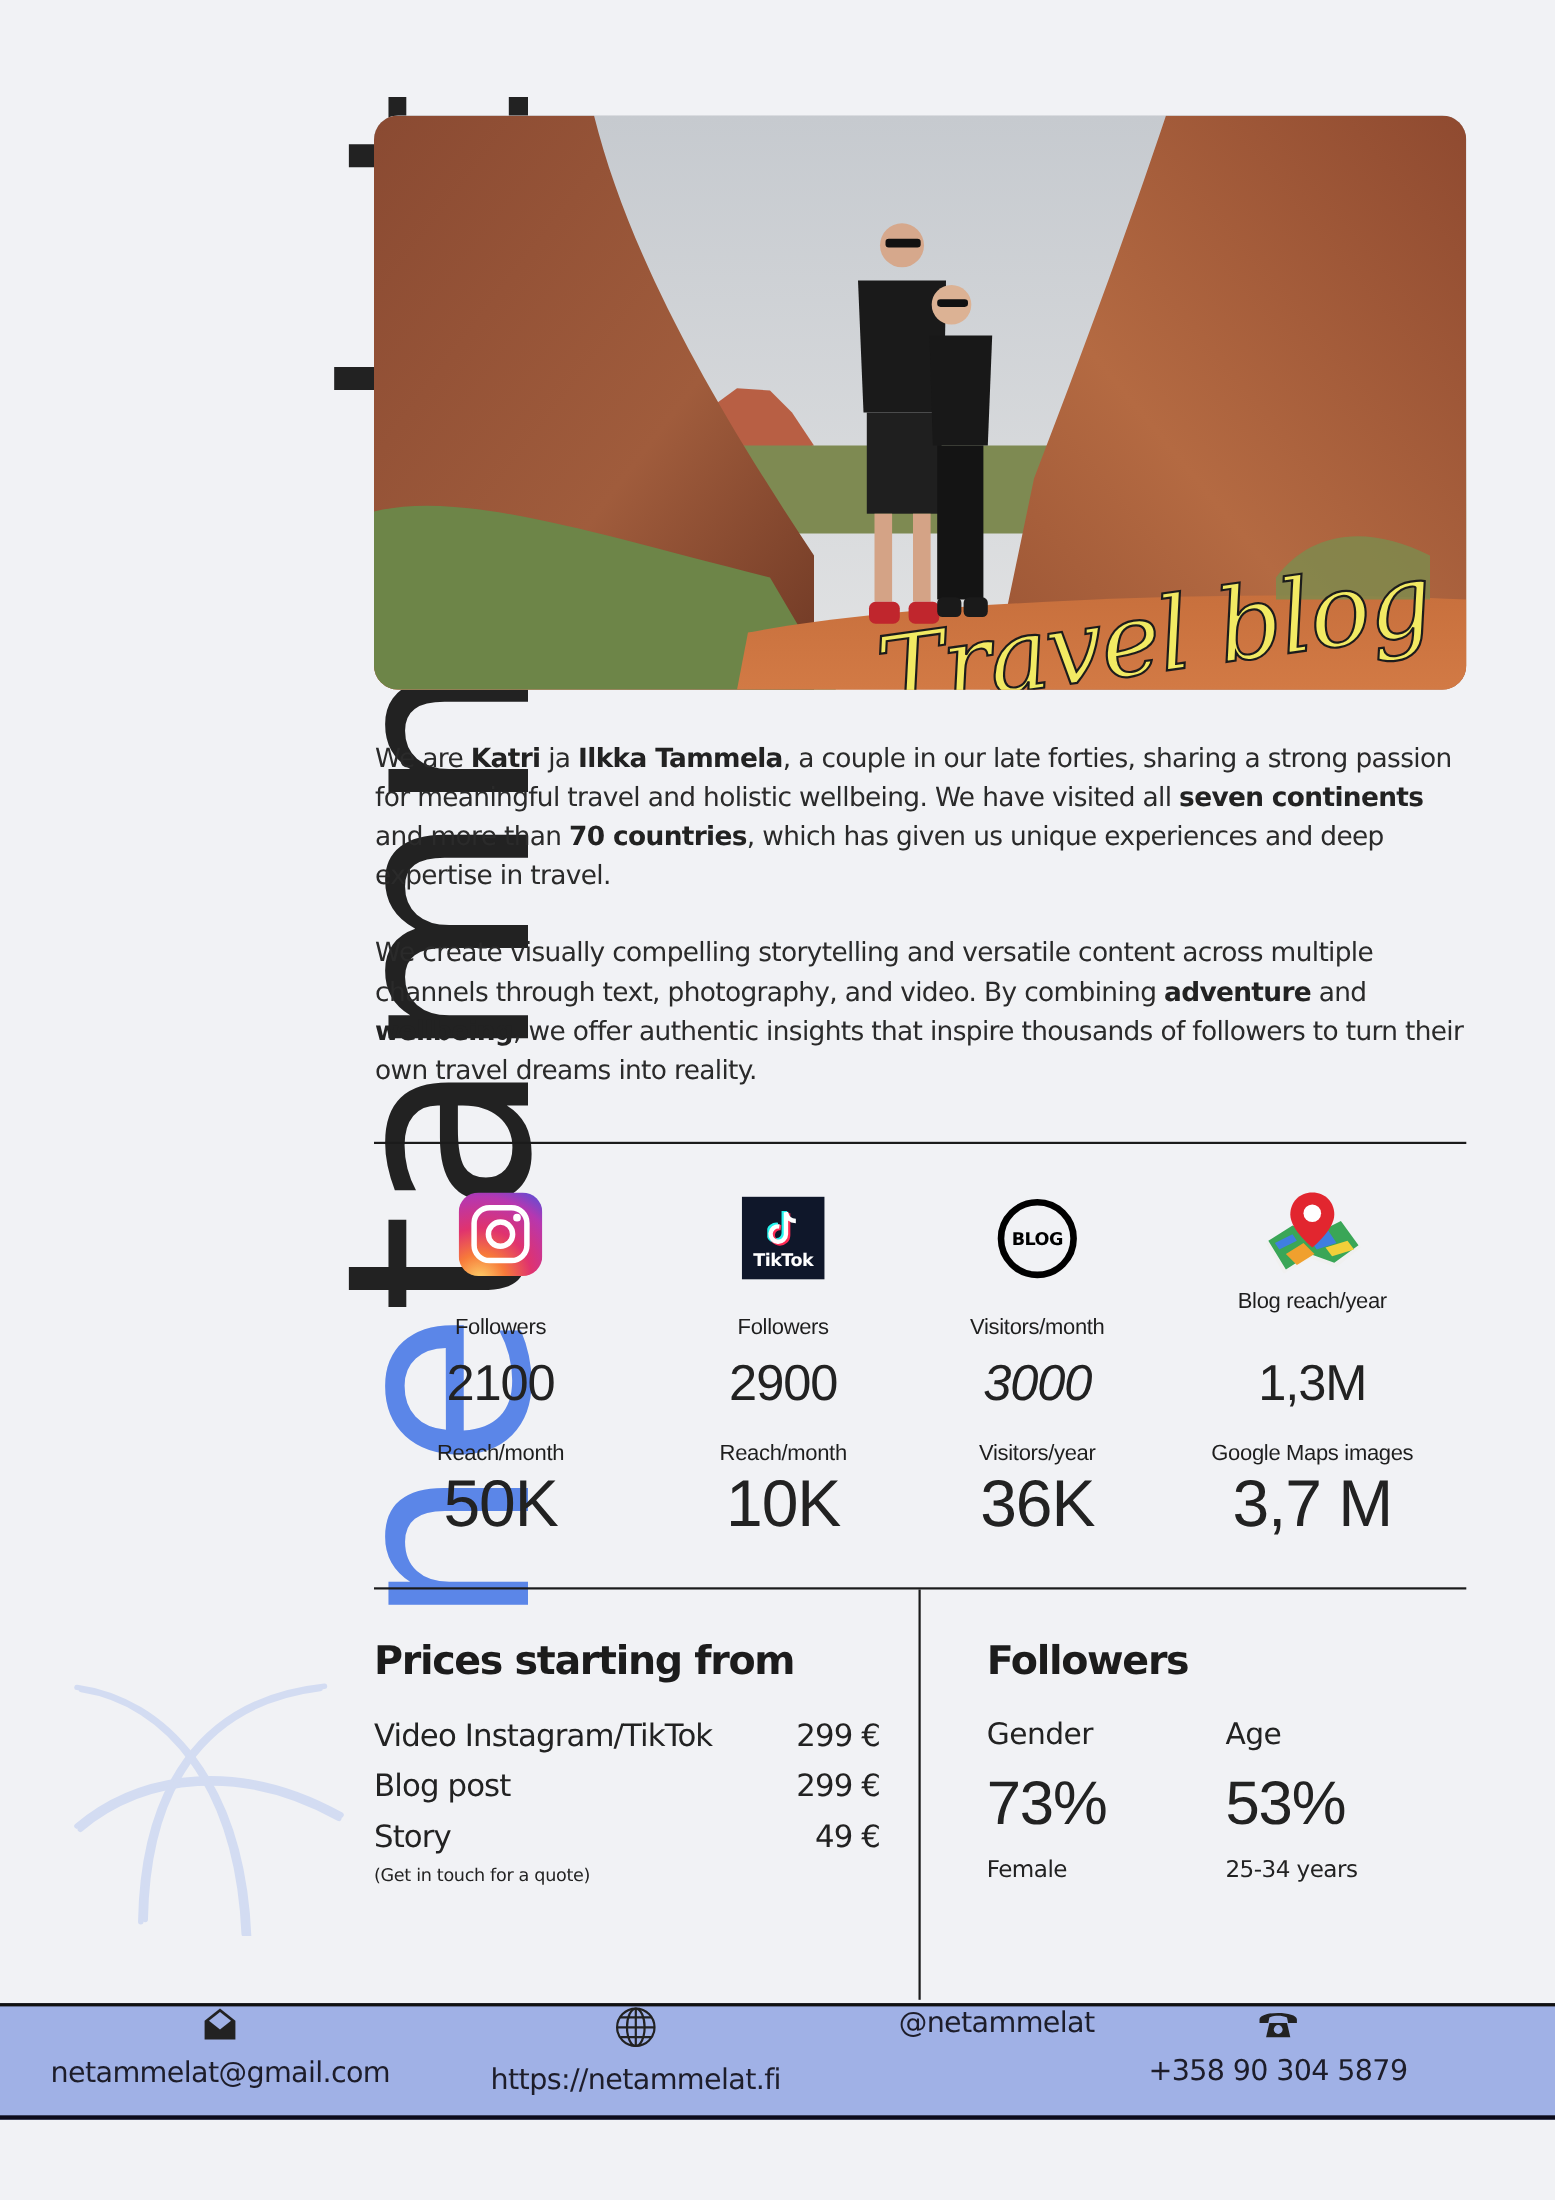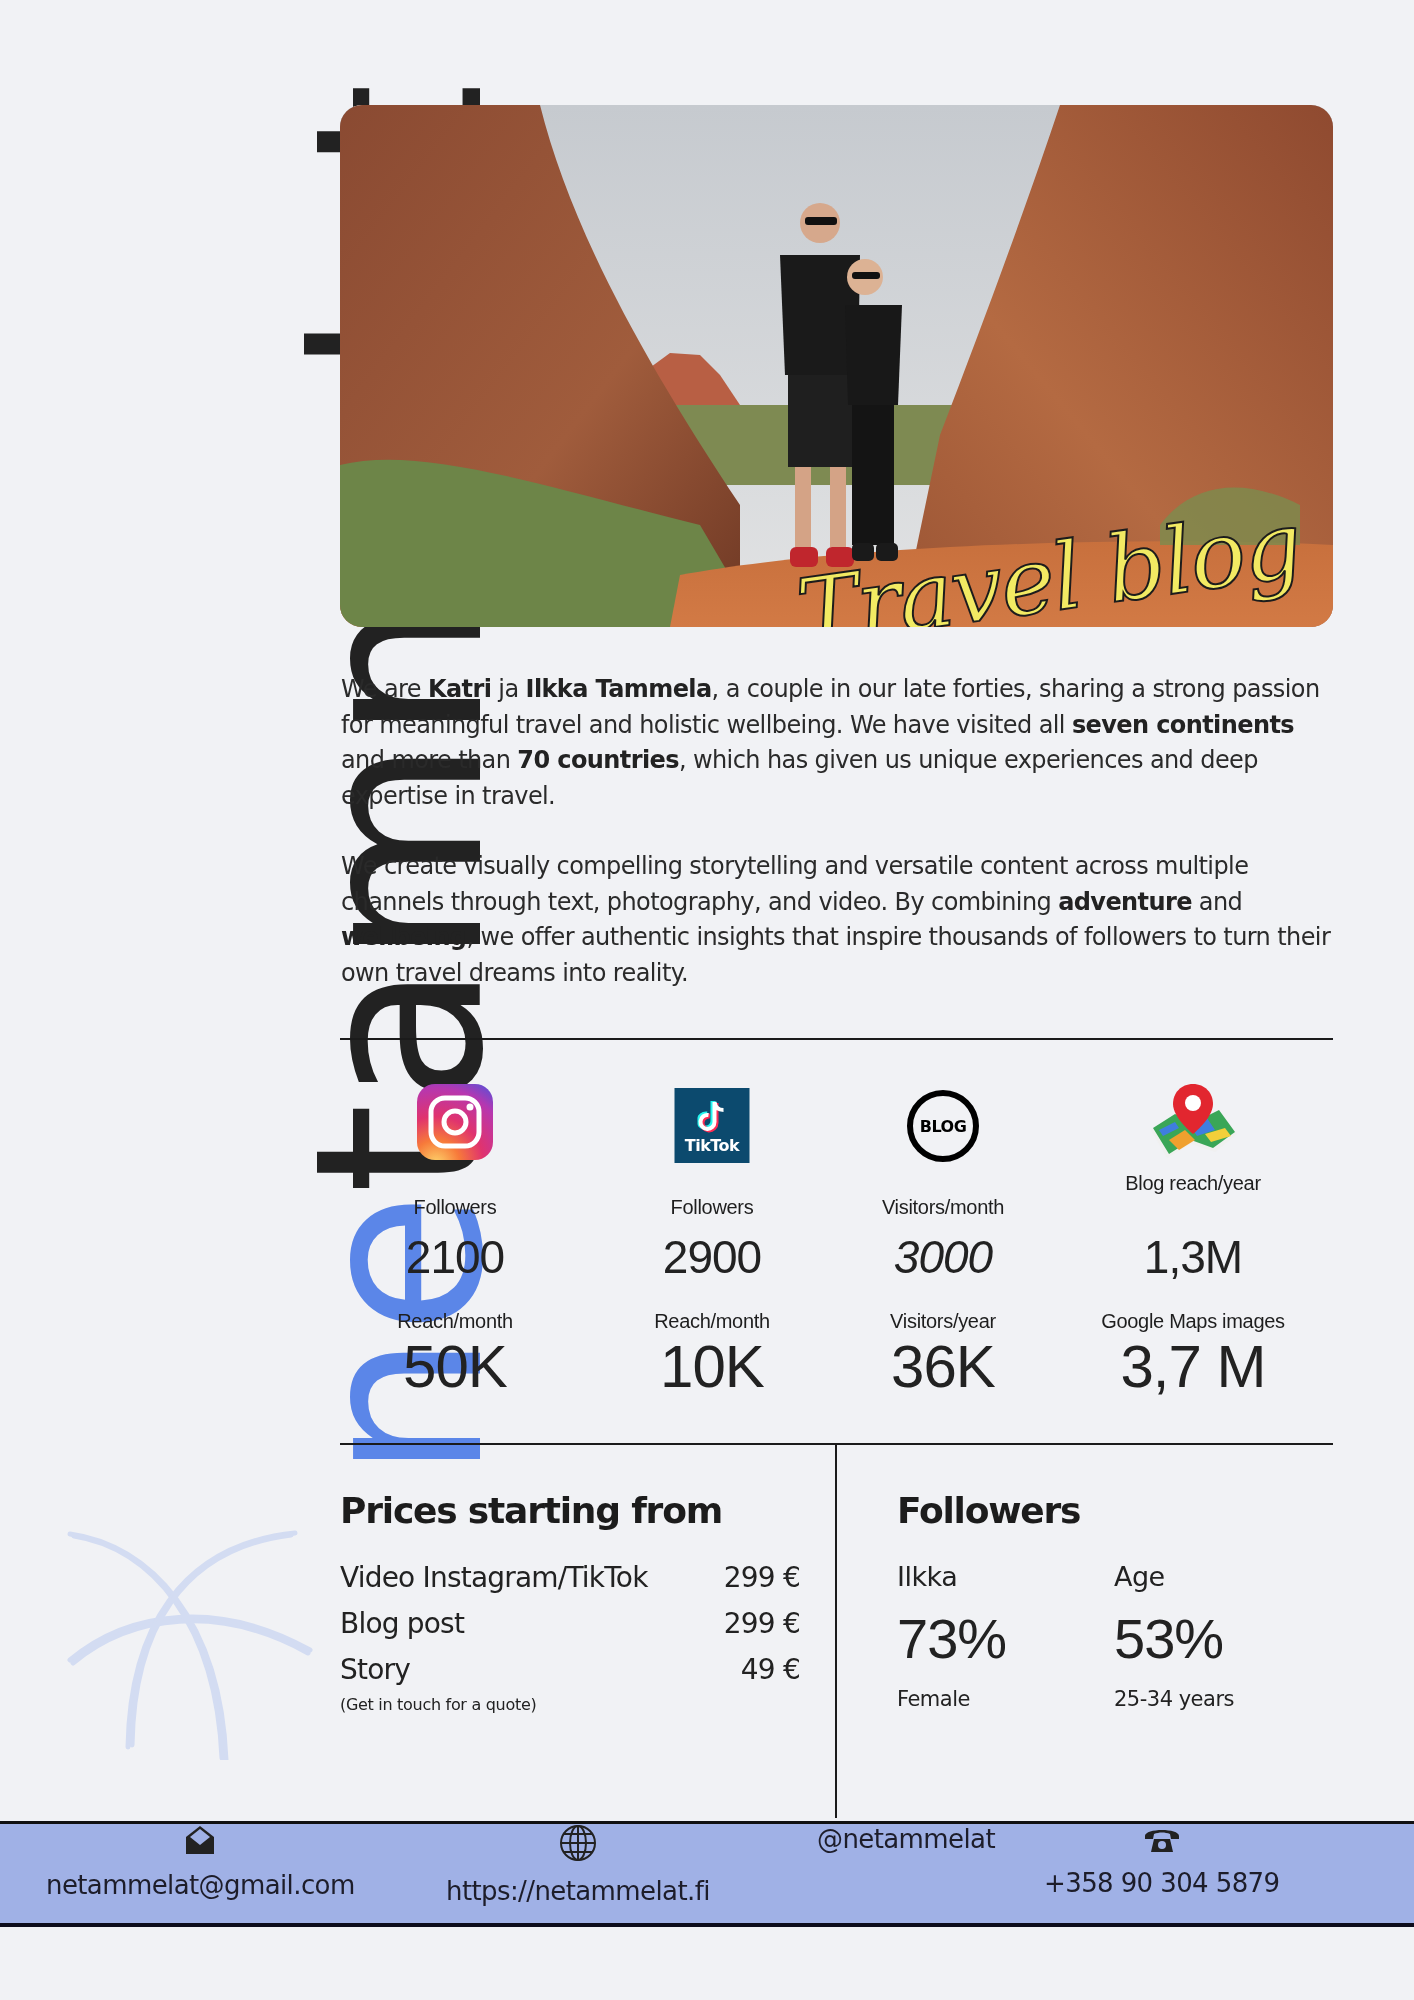--- a/index.html
+++ b/index.html
@@ -167,21 +167,21 @@
       <circle cx="38" cy="38" r="11" fill="none" stroke="#fff" stroke-width="5"></circle>
       <circle cx="53" cy="23" r="3.5" fill="#fff"></circle>
     </svg>
     <div class="stat-label" style="top:156px;">Followers</div>
     <div class="stat-value v1" style="top:190px;">2100</div>
     <div class="stat-label" style="top:270px;">Reach/month</div>
     <div class="stat-value v2" style="top:292px;">50K</div>
   </div>
 
   <div class="stat-col" style="left:257px;">
-    <div class="stat-icon" style="top:48px;width:75px;height:75px;background:#0c4a6e;display:flex;flex-direction:column;align-items:center;justify-content:flex-end;padding-bottom:8px;">
+    <div class="stat-icon" style="top:48px;width:75px;height:75px;background:#0f172a;display:flex;flex-direction:column;align-items:center;justify-content:flex-end;padding-bottom:8px;">
       <svg width="30" height="34" viewBox="0 0 30 34">
         <path d="M17 2 L17 22 A7 7 0 1 1 11 15" fill="none" stroke="#25f4ee" stroke-width="5" transform="translate(-1.5,-1)"></path>
         <path d="M17 2 L17 22 A7 7 0 1 1 11 15" fill="none" stroke="#fe2c55" stroke-width="5" transform="translate(1.5,1)"></path>
         <path d="M17 2 L17 22 A7 7 0 1 1 11 15 M17 2 C 18 8, 22 10, 26 10" fill="none" stroke="#fff" stroke-width="4"></path>
       </svg>
       <span style="color:#fff;font-weight:700;font-size:16px;font-family:'DejaVu Sans',sans-serif;letter-spacing:-0.5px;margin-top:2px;">TikTok</span>
     </div>
     <div class="stat-label" style="top:156px;">Followers</div>
     <div class="stat-value v1" style="top:190px;">2900</div>
     <div class="stat-label" style="top:270px;">Reach/month</div>
@@ -235,21 +235,21 @@
       <span>49 €</span>
     </div>
   </div>
   <div class="price-note">(Get in touch for a quote)</div>
 </div>
 
 <div class="followers">
   <div class="section-title">Followers</div>
   <div class="fgrid">
     <div class="fcol" style="left:0;">
-      <div class="flabel">Ilkka</div>
+      <div class="flabel">Gender</div>
       <div class="fvalue">73%</div>
       <div class="fsub">Female</div>
     </div>
     <div class="fcol" style="left:217px;">
       <div class="flabel">Age</div>
       <div class="fvalue">53%</div>
       <div class="fsub">25-34 years</div>
     </div>
   </div>
 </div>

